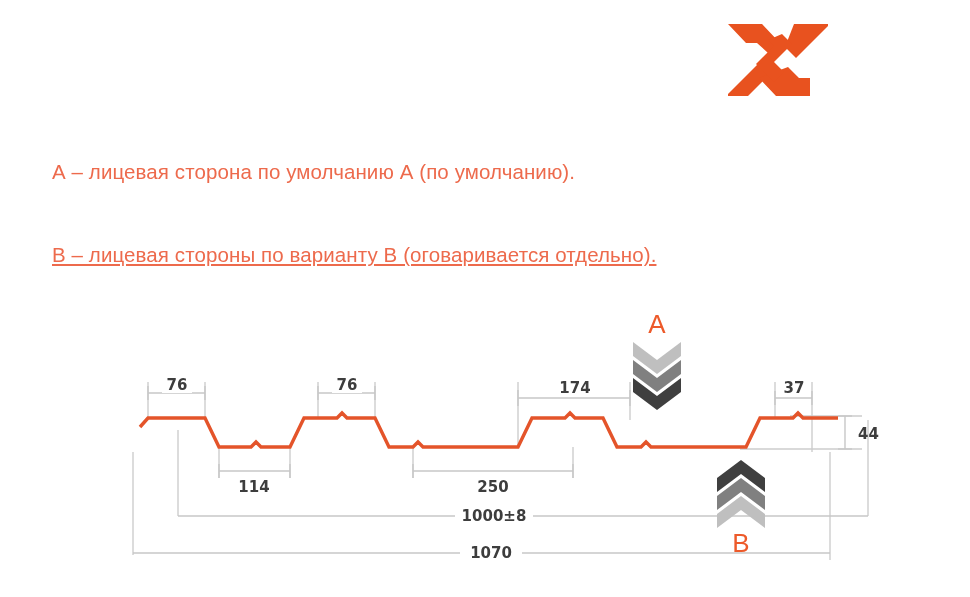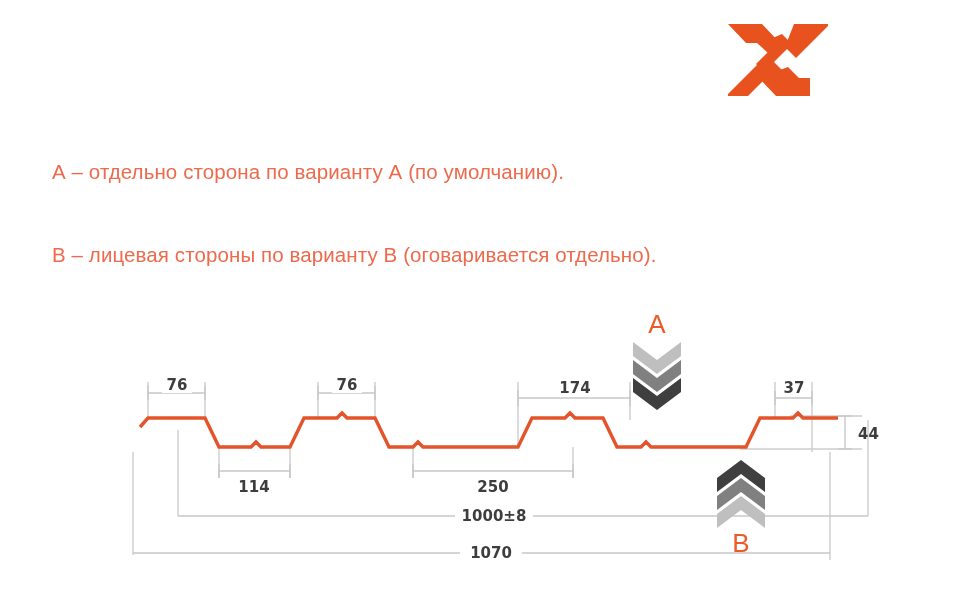--- a/index.html
+++ b/index.html
@@ -62,21 +62,21 @@
   
   .caption-line {
     position: absolute;
     font-family: "Liberation Sans", sans-serif;
     font-size: 20.5px;
     color: #ed6a4c;
     white-space: nowrap;
     letter-spacing: 0.1px;
   }
   #caption-a { left: 52px; top: 160px; }
-  #caption-b { left: 52px; top: 243px; }
+  #caption-b { left: 52px; top: 243px; text-decoration: underline; }
 
   
   #drawing {
     position: absolute;
     left: 0;
     top: 0;
     width: 970px;
     height: 597px;
   }
   .dim-text {
@@ -120,21 +120,21 @@
       </g>
 
       <g fill="#e8521f">
         <path d="M56 20 L66 30 L48 48 L58 58 L48 68 L30 50 L48 32 L42 26 Z" transform="translate(0,-4)"></path>
       </g>
     </svg>
   </div>
 
 </div>
 
-<div class="caption-line" id="caption-a">А – отдельно сторона по варианту А (по умолчанию).</div>
+<div class="caption-line" id="caption-a">А – лицевая сторона по умолчанию А (по умолчанию).</div>
 
 <div class="caption-line" id="caption-b">В – лицевая стороны по варианту В (оговаривается отдельно).</div>
 
 <svg id="drawing" viewBox="0 0 970 597">
 
   <g>
 
     <line class="extline" x1="148" y1="382" x2="148" y2="418"></line>
     <line class="extline" x1="205" y1="382" x2="205" y2="420"></line>
 

